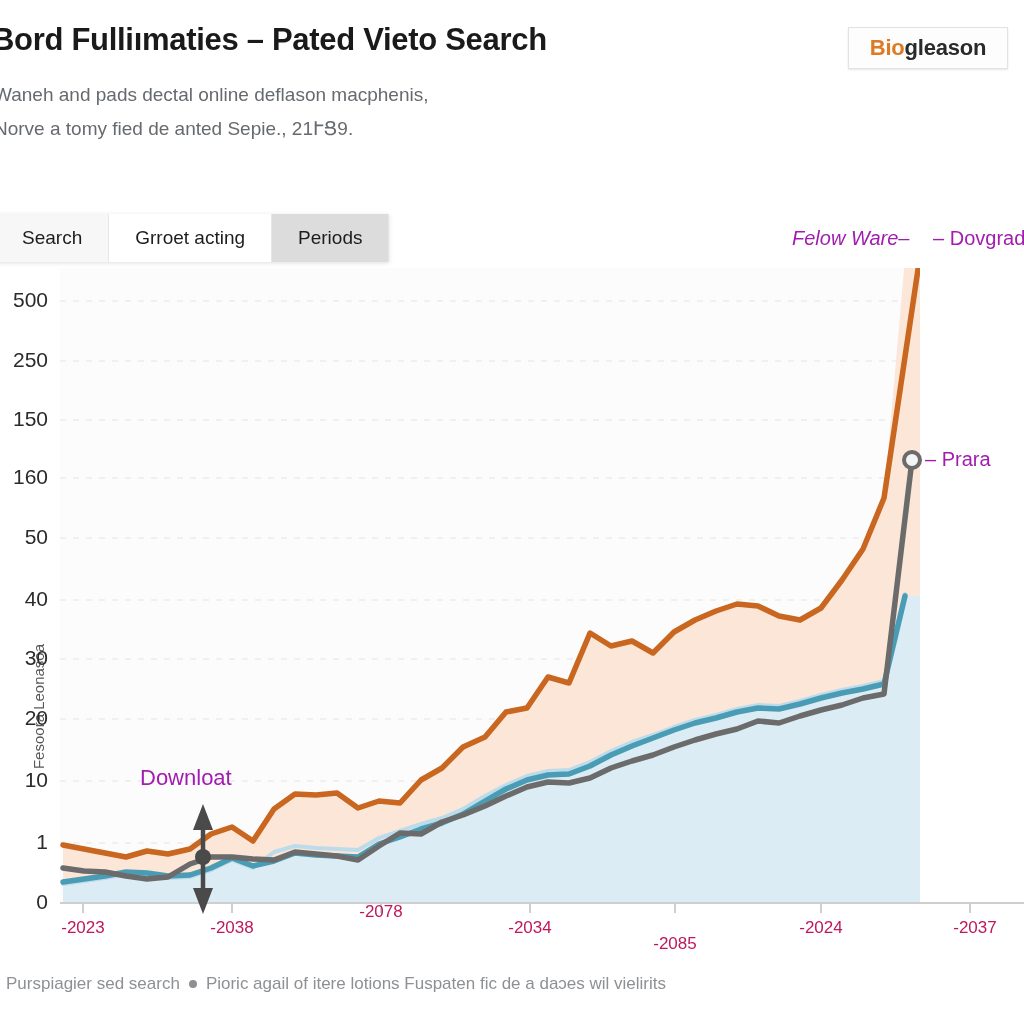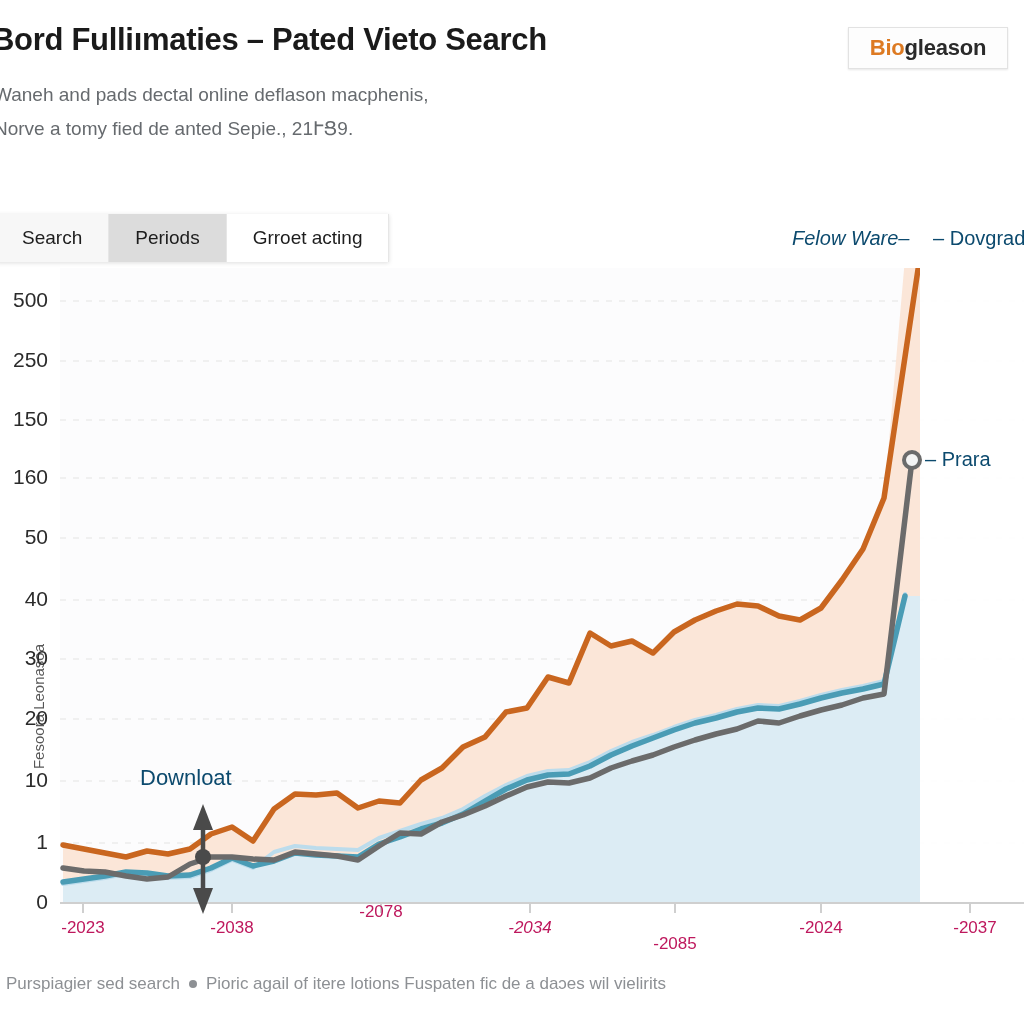--- a/index.html
+++ b/index.html
@@ -124,21 +124,21 @@
     position: absolute;
     font-size: 17px;
     color: #be185d;
     white-space: nowrap;
     transform: translateX(-50%);
   }
 
   .anno {
     position: absolute;
     font-size: 20px;
-    color: #0c4a6e;
+    color: #a21caf;
     white-space: nowrap;
   }
   .anno.italic { font-style: italic; }
 
   .legend {
     position: absolute;
     left: 6px;
     top: 974px;
     font-size: 17px;
     color: #8d9094;
@@ -163,22 +163,22 @@
     <span>Norve a tomy fied de anted Sepie., 21ՒՑ9.</span>
   </div>
 
   <div class="brand-badge">
     <div class="brand-text"><span class="brand-a">Bio</span><span class="brand-b">gleason</span></div>
   </div>
 </div>
 
 <div class="tabbar">
   <div class="tab">Search</div>
+  <div class="tab light">Grroet acting</div>
   <div class="tab active">Periods</div>
-  <div class="tab light">Grroet acting</div>
 </div>
 
 <div class="chart-wrap">
   <svg class="chart-svg" width="1024" height="660" viewBox="0 0 1024 660">
     <defs>
       <clipPath id="plotclip">
           <rect x="60" y="-40" width="860" height="680"></rect>
         </clipPath>
     </defs>
 
@@ -247,21 +247,21 @@
 <div class="ytick" style="left:-6px;  top:587px;">40</div>
 <div class="ytick" style="left:-6px;  top:646px;">30</div>
 <div class="ytick" style="left:-6px;  top:706px;">20</div>
 <div class="ytick" style="left:-6px;  top:768px;">10</div>
 <div class="ytick" style="left:-6px;  top:830px;">1</div>
 <div class="ytick" style="left:-6px;  top:890px;">0</div>
 
 <div class="xtick" style="left:83px;  top:918px;">-2023</div>
 <div class="xtick" style="left:232px; top:918px;">-2038</div>
 <div class="xtick" style="left:381px; top:902px;">-2078</div>
-<div class="xtick" style="left:530px; top:918px;font-style:italic;">-2034</div>
+<div class="xtick" style="left:530px; top:918px;">-2034</div>
 <div class="xtick" style="left:675px; top:918px;margin-top:16px;">-2085</div>
 <div class="xtick" style="left:821px; top:918px;">-2024</div>
 <div class="xtick" style="left:975px; top:918px;">-2037</div>
 
 <div class="anno italic" style="left:792px; top:227px;"><span>Felow Ware</span><span>–</span></div>
 <div class="anno" style="left:933px; top:227px;"><span>–</span> <span>Dovgrad</span></div>
 <div class="anno" style="left:925px; top:448px;"><span>–</span> <span>Prara</span></div>
 <div class="anno" style="left:140px; top:765px; font-size:22px;">Downloat</div>
 
 <div class="legend"><span>Purspiagier sed search</span><span class="dot"></span><span>Pioric agail of itere lotions Fuspaten fic de a daɔes wil vielirits</span></div>

